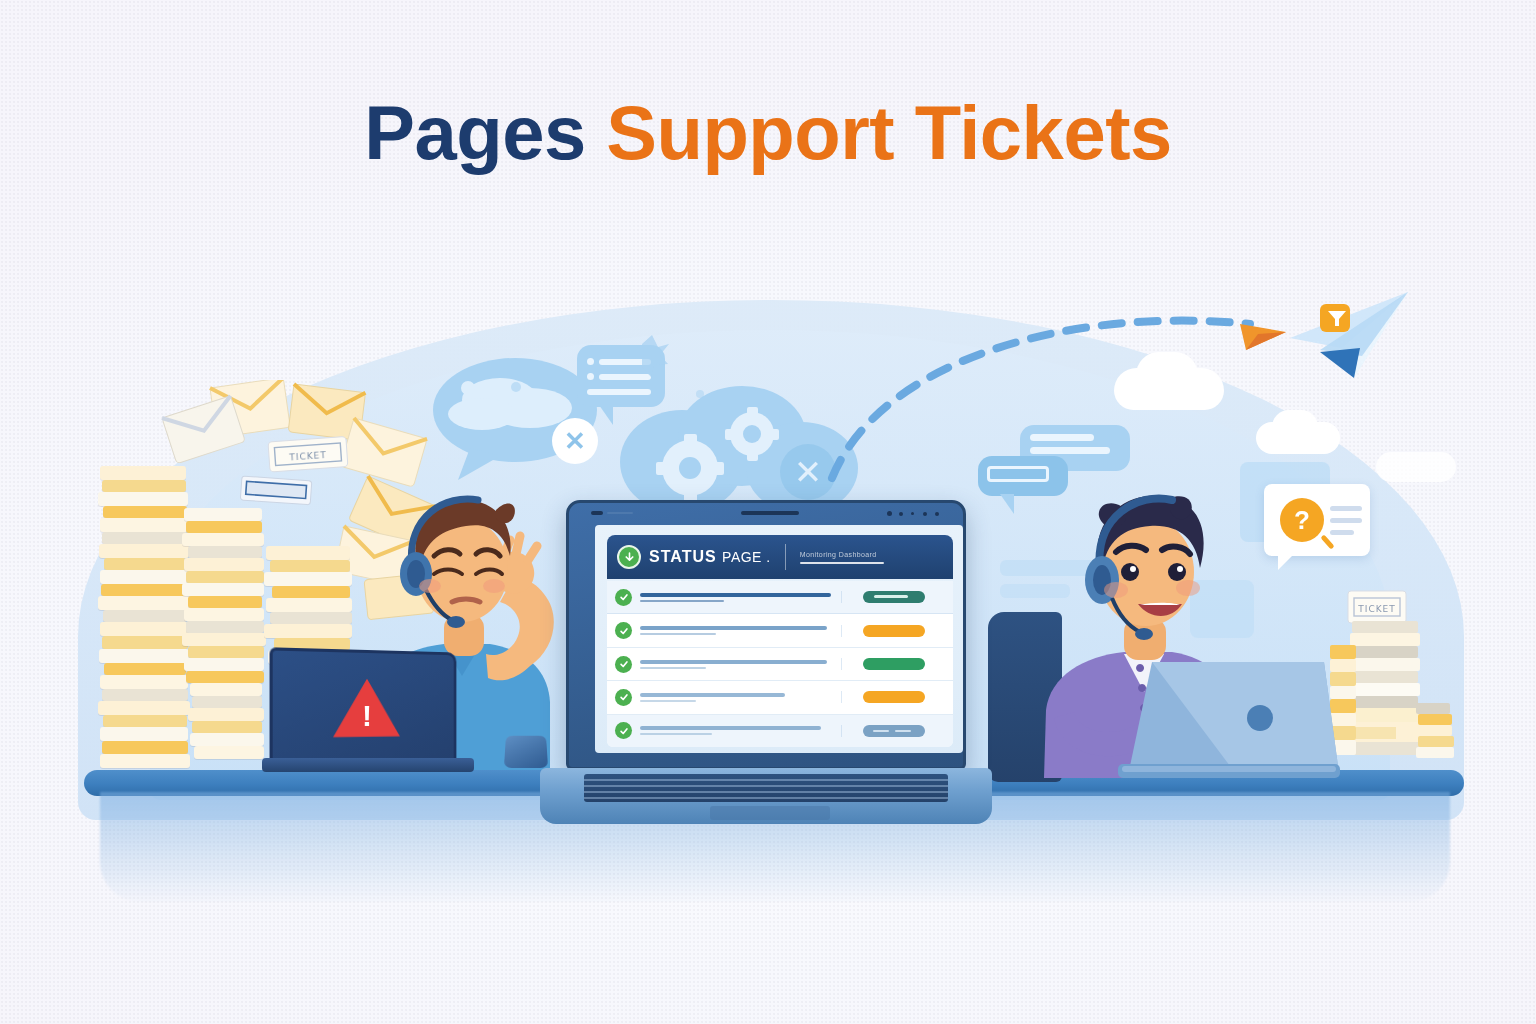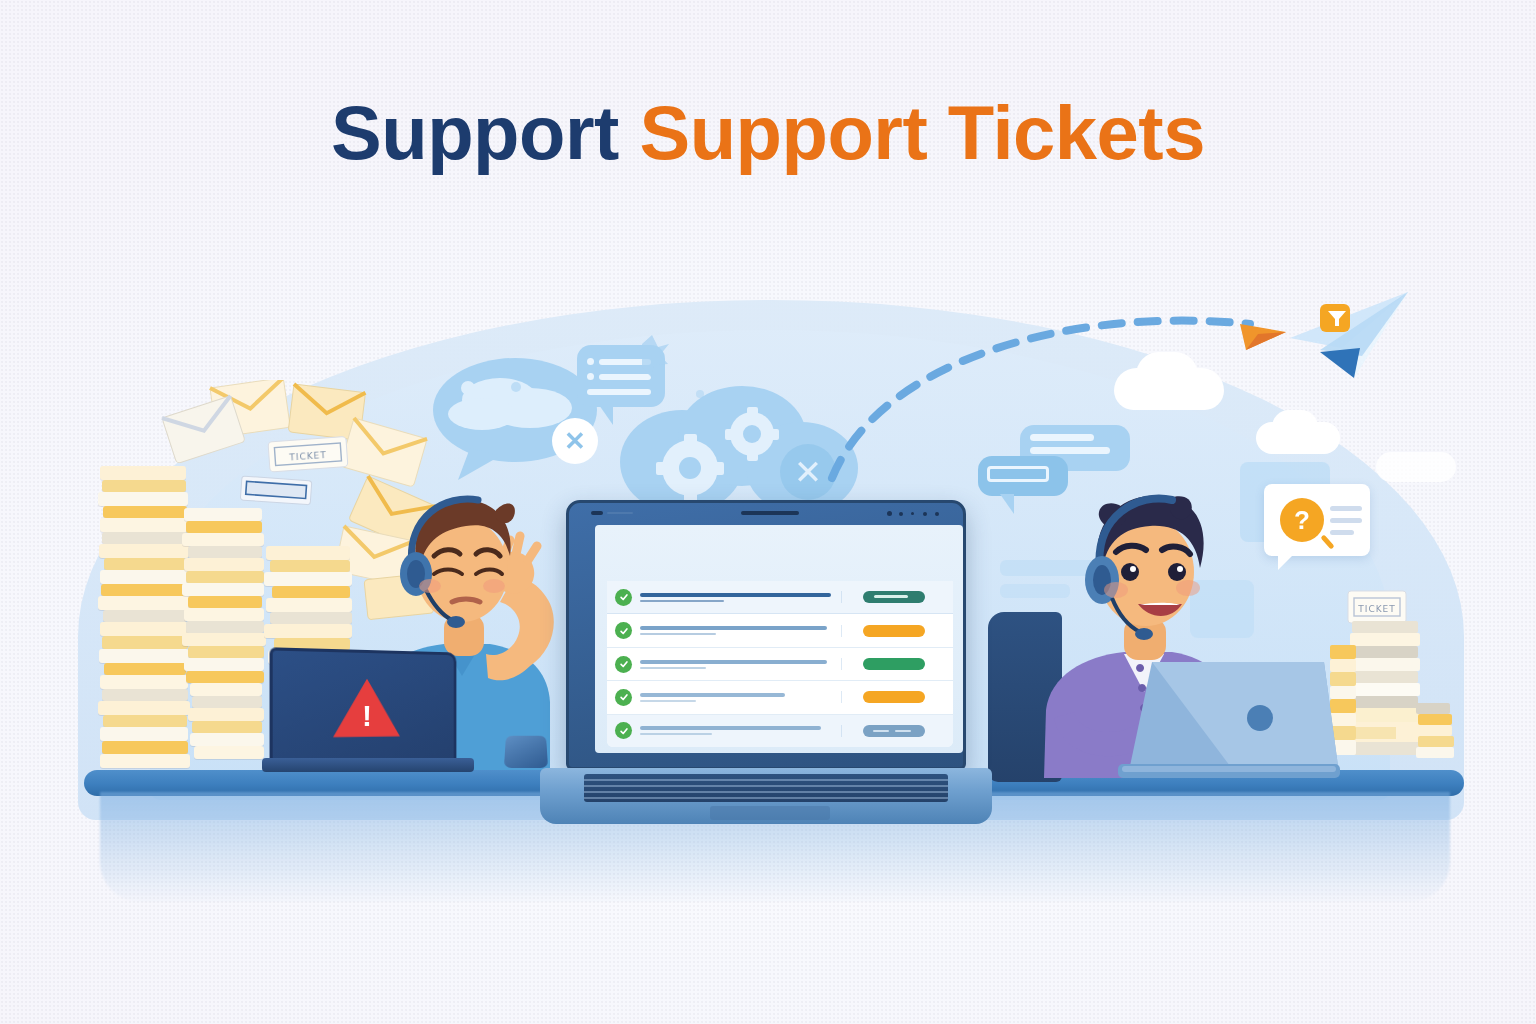--- a/index.html
+++ b/index.html
@@ -221,21 +221,21 @@
 
 <div class="stage">
 
   <div class="bg-texture"></div>
   <div class="bg-dots"></div>
 
   <div class="dome"></div>
   <div class="dome-2"></div>
 
   <div class="title">
-    <span class="line line2"><span>Support </span><span class="accent">Support Tickets</span></span>
+    <span class="line line2"><span>Pages </span><span class="accent">Support Tickets</span></span>
   </div>
 
   <svg style="position:absolute;left:430px;top:330px;width:300px;height:230px;">
     <ellipse cx="85" cy="80" rx="82" ry="52" fill="#a8d2f2"></ellipse>
     <path d="M40 118 L28 150 L70 126 Z" fill="#a8d2f2"></path>
     <ellipse cx="70" cy="70" rx="38" ry="22" fill="#ddeefc"></ellipse>
     <ellipse cx="100" cy="78" rx="42" ry="20" fill="#ddeefc"></ellipse>
     <ellipse cx="52" cy="84" rx="34" ry="16" fill="#ddeefc"></ellipse>
     <circle cx="38" cy="58" r="7" fill="#ddeefc"></circle>
   </svg>
@@ -564,20 +564,33 @@
       <div style="position:absolute;left:38px;top:9px;width:26px;height:2px;border-radius:2px;background:#4e79ad;"></div>
       <div style="position:absolute;left:172px;top:8px;width:58px;height:4px;border-radius:2px;background:#1c3558;"></div>
       <div style="position:absolute;left:318px;top:8px;width:5px;height:5px;border-radius:50%;background:#1c3558;"></div>
       <div style="position:absolute;left:330px;top:9px;width:4px;height:4px;border-radius:50%;background:#1c3558;"></div>
       <div style="position:absolute;left:342px;top:9px;width:3px;height:3px;border-radius:50%;background:#1c3558;"></div>
       <div style="position:absolute;left:354px;top:9px;width:4px;height:4px;border-radius:50%;background:#1c3558;"></div>
       <div style="position:absolute;left:366px;top:9px;width:4px;height:4px;border-radius:50%;background:#1c3558;"></div>
 
       <div class="cl-screen">
 
+        <div class="sp-header">
+          <div class="sp-logo">
+            <svg viewBox="0 0 24 24" fill="none" stroke="#fff" stroke-width="3" stroke-linecap="round" stroke-linejoin="round">
+              <path d="M12 4 v12 M6 11 l6 6 l6 -6"></path>
+            </svg>
+          </div>
+          <div class="sp-title"><span>STATUS</span> <span class="lite">PAGE .</span></div>
+          <div class="sp-div"></div>
+          <div class="sp-meta">
+            <div class="sp-meta-txt">Monitoring Dashboard</div>
+            <div class="sp-meta-rule"></div>
+          </div>
+        </div>
 
         <div class="sp-body">
 
           <div class="sp-row alt">
             <div class="sp-check">
               <svg viewBox="0 0 24 24" fill="none" stroke="#fff" stroke-width="4" stroke-linecap="round" stroke-linejoin="round">
                   <path d="M5 13 l5 5 l9 -11"></path>
                 </svg>
             </div>
             <div class="sp-lines">

